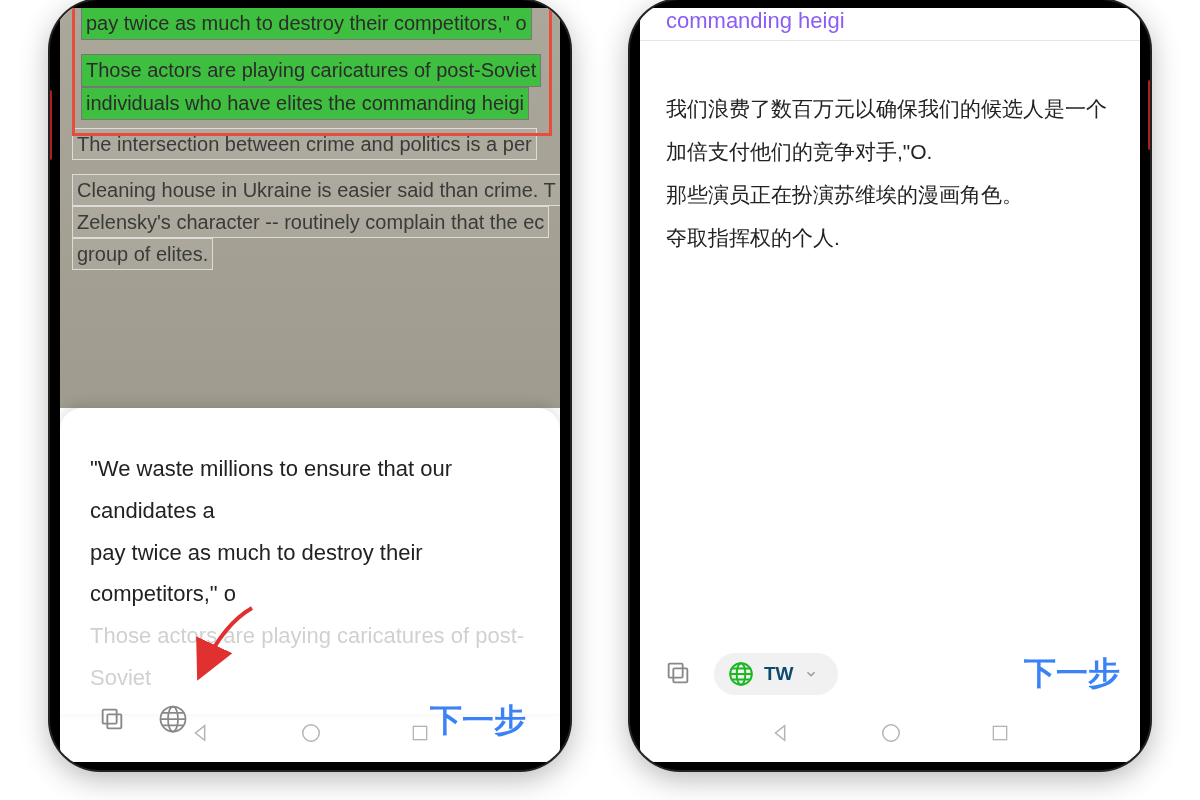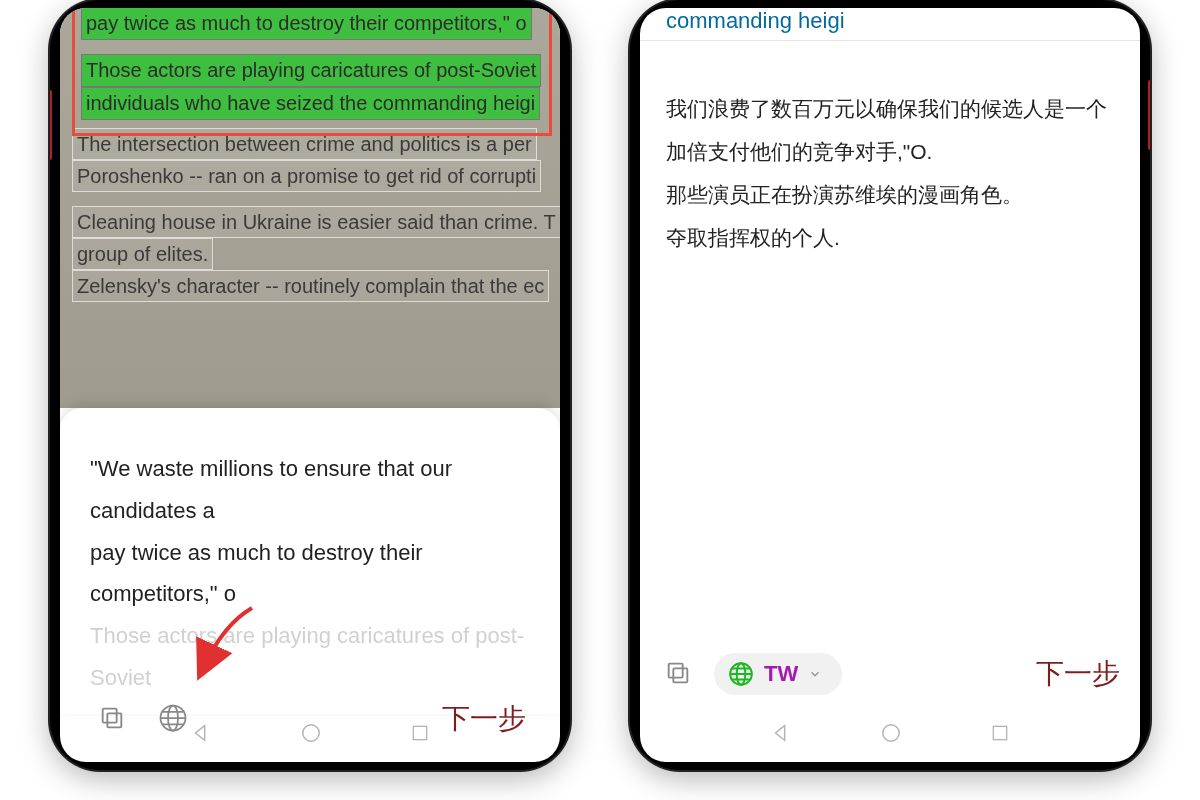--- a/index.html
+++ b/index.html
@@ -20,21 +20,21 @@
       position: relative;
       background: #000;
       border-radius: 50px;
       box-shadow: 0 0 0 2px #222, 0 8px 30px rgba(0,0,0,0.3);
       overflow: hidden;
     }
     .phone-inner {
       position: absolute;
       top: 8px; left: 10px; right: 10px; bottom: 8px;
       background: #fff;
-      border-radius: 26px;
+      border-radius: 14px;
       overflow: hidden;
     }
     .side-accent-left { position:absolute; left:-2px; top:90px; width:4px; height:70px; background:#b02020; border-radius:2px;}
     .side-accent-right { position:absolute; right:-2px; top:80px; width:4px; height:70px; background:#b02020; border-radius:2px;}
     
     .scan-area {
       position: relative;
       height: 400px;
       background: linear-gradient(180deg, #aba79b 0%, #9f9b8e 100%);
       overflow: hidden;
@@ -96,35 +96,35 @@
     }
     .sheet-toolbar {
       height: 64px;
       display: flex;
       align-items: center;
       gap: 24px;
       padding: 0 4px 4px 4px;
     }
     .sheet-toolbar .spacer { flex: 1; }
     .next-btn {
-      font-size: 28px;
-      font-weight: 400;
-      color: #7f1d1d; background:transparent; border:none; cursor:pointer;
+      font-size: 32px;
+      font-weight: 700;
+      color: #3b82f6; background:transparent; border:none; cursor:pointer;
     }
     .arrow {
       position: absolute;
       left: 120px;
       bottom: 78px;
       width: 80px; height: 80px;
       pointer-events: none;
       z-index: 10;
     }
     
     .header-text {
-      color: #0369a1;
+      color: #8b5cf6;
       font-size: 22px;
       padding: 2px 26px 8px 26px;
       line-height:1;
     }
     .divider {
       height: 1px; background: #e5e5e5; margin: 0 0 0 0;
     }
     .translated {
       padding: 46px 26px 0 26px;
       font-size: 21px;
@@ -138,21 +138,21 @@
       display: flex; align-items: center; gap: 18px;
     }
     .lang-pill {
       display:flex; align-items:center; gap:10px;
       background: #f1f1f1;
       border-radius: 26px;
       padding: 8px 20px 8px 14px;
       cursor:pointer;
     }
     .lang-pill svg { }
-    .lang-label { font-size: 22px; font-weight:600; color:#a21caf; }
+    .lang-label { font-size: 19px; font-weight:600; color:#0c4a6e; }
     .nav-bar {
       position: absolute;
       bottom: 6px; left: 0; right:0;
       height: 44px;
       display: flex;
       align-items: center;
       justify-content: center;
       gap: 80px;
     }
     .nav-bar svg { opacity: .55 }
@@ -163,32 +163,31 @@
 
 <div class="phone">
   <div class="side-accent-left"></div>
   <div class="phone-inner">
 
     <div class="scan-area">
       <div class="highlight-box">
         <div class="hl-line">pay twice as much to destroy their competitors," o</div>
         <div class="hl-group">
           <div class="hl-line">Those actors are playing caricatures of post-Soviet</div>
-          <div class="hl-line">individuals who have seized the commanding heigi</div>
+          <div class="hl-line">individuals who have elites the commanding heigi</div>
         </div>
       </div>
 
       <div class="para" style="margin-top:120px;text-align:right;">
         <div class="plain-line">The intersection between crime and politics is a per</div>
-        <div class="plain-line">Poroshenko -- ran on a promise to get rid of corrupti</div>
       </div>
       <div class="para">
         <div class="plain-line">Cleaning house in Ukraine is easier said than crime. T</div>
+        <div class="plain-line">Zelensky's character -- routinely complain that the ec</div>
         <div class="plain-line">group of elites.</div>
-        <div class="plain-line">Zelensky's character -- routinely complain that the ec</div>
       </div>
     </div>
 
     <div class="sheet">
       <div class="sheet-text">
         <div>"We waste millions to ensure that our candidates a</div>
         <div>pay twice as much to destroy their competitors," o</div>
         <div class="fade">Those actors are playing caricatures of post-Soviet</div>
       </div>
       <div class="sheet-toolbar">

